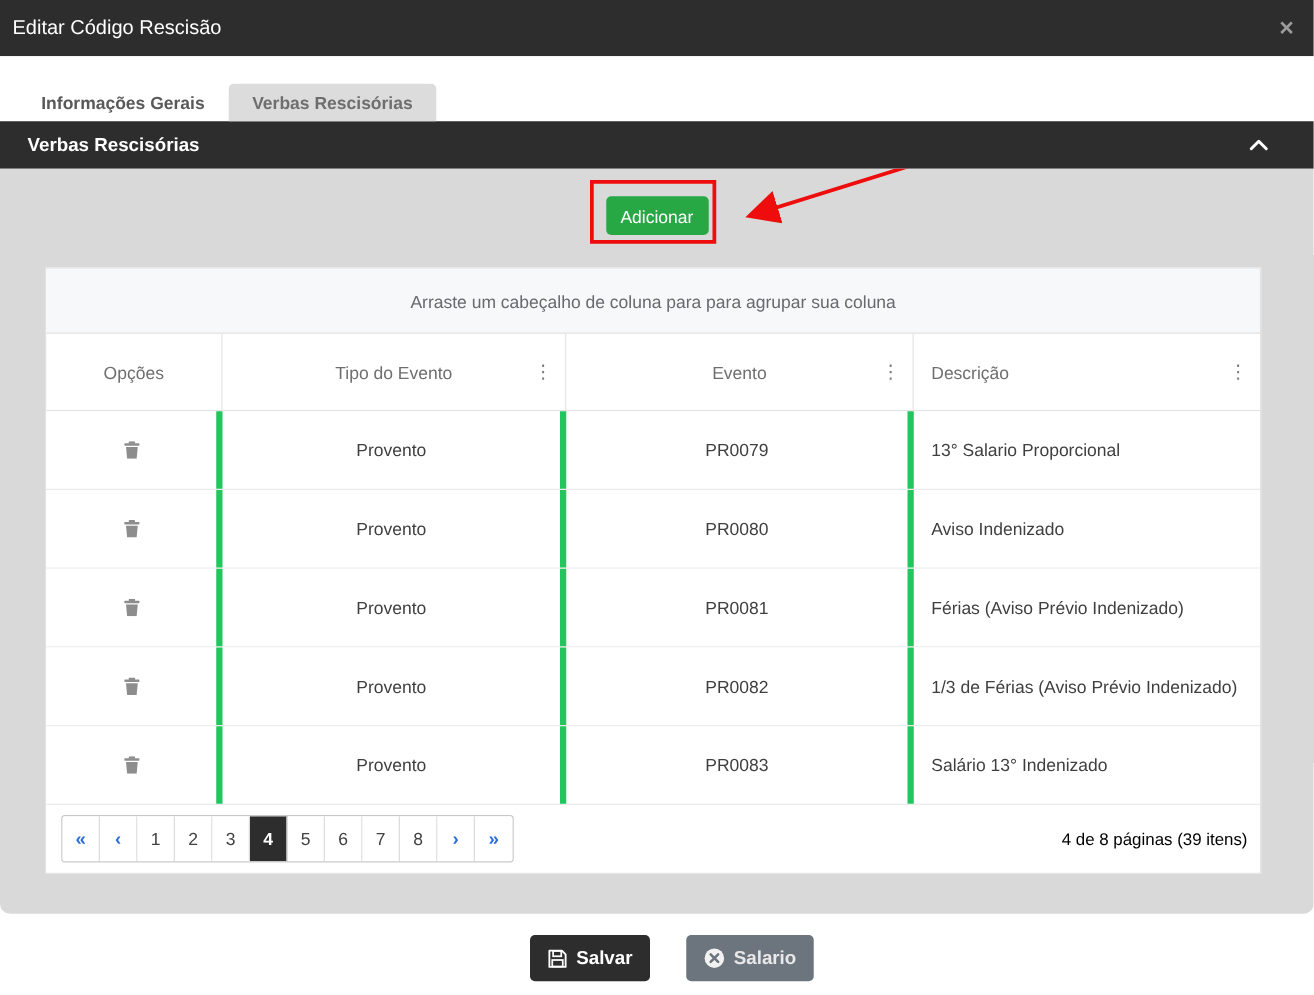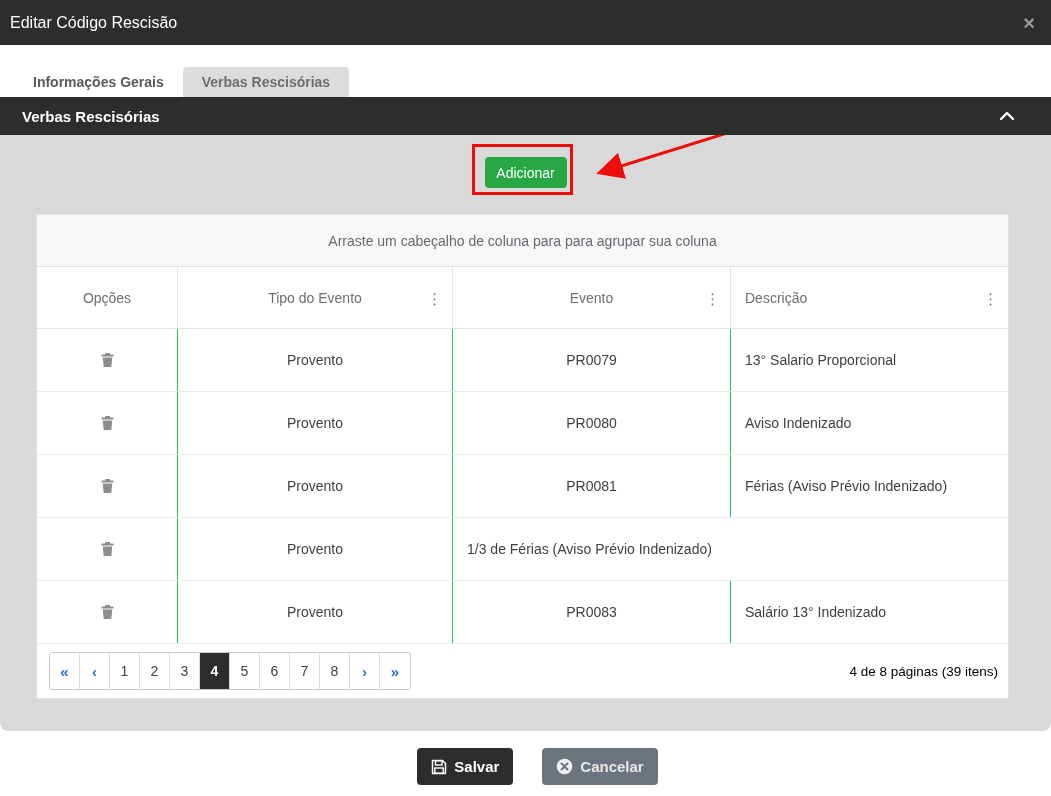--- a/index.html
+++ b/index.html
@@ -40,21 +40,21 @@
   .grid-header { display:flex; height:62px; border-bottom:1px solid #e2e2e2; }
   .hcell { position:relative; display:flex; align-items:center; justify-content:center;
     color:#6e6e6e; font-size:14px; border-right:1px solid #e6e6e6; }
   .hcell:last-child, .cell:last-child { border-right:none; }
   .hcell.left { justify-content:flex-start; padding-left:14px; }
   .dots { position:absolute; right:10px; top:50%; transform:translateY(-50%);
     color:#7a7a7a; font-size:15px; letter-spacing:0; cursor:pointer; line-height:13px; }
   .c0 { width:141px; } .c1 { width:275px; } .c2 { width:278px; } .c3 { flex:1; }
   .grow { display:flex; height:63px; border-bottom:1px solid #ebebeb; background:#fff; }
   .cell { display:flex; align-items:center; justify-content:center; font-size:14px;
-    color:#3f3f3f; border-right:1px solid #22c55e; }
+    color:#3f3f3f; border-right:5px solid #22c55e; }
   .cell.left { justify-content:flex-start; padding-left:14px; }
   .trash-btn { background:none; border:none; cursor:pointer; padding:2px; line-height:0; }
 
   
   .pager-row { height:54px; display:flex; align-items:center; justify-content:space-between;
     padding:0 10px 0 12px; background:#fff; }
   .pager { display:flex; border:1px solid #c9c9c9; border-radius:3px; overflow:hidden; height:38px; }
   .pcell { width:30px; display:flex; align-items:center; justify-content:center;
     font-size:14px; color:#404040; border-right:1px solid #dcdcdc; cursor:pointer; background:#fff; }
   .pcell:last-child { border-right:none; }
@@ -185,20 +185,21 @@
       <div class="cell c0">
         <button class="trash-btn">
           <svg width="13" height="14" viewBox="0 0 13 14">
               <rect x="4" y="0" width="5" height="2" rx="0.5" fill="#8d8d8d"></rect>
               <rect x="0.5" y="1.5" width="12" height="2" rx="0.5" fill="#8d8d8d"></rect>
               <path d="M1.8 4.5h9.4l-0.9 9.5H2.7z" fill="#8d8d8d"></path>
             </svg>
         </button>
       </div>
       <div class="cell c1">Provento</div>
+      <div class="cell c2">PR0082</div>
       <div class="cell c3 left">1/3 de Férias (Aviso Prévio Indenizado)</div>
     </div>
 
     <div class="grow">
       <div class="cell c0">
         <button class="trash-btn">
           <svg width="13" height="14" viewBox="0 0 13 14">
               <rect x="4" y="0" width="5" height="2" rx="0.5" fill="#8d8d8d"></rect>
               <rect x="0.5" y="1.5" width="12" height="2" rx="0.5" fill="#8d8d8d"></rect>
               <path d="M1.8 4.5h9.4l-0.9 9.5H2.7z" fill="#8d8d8d"></path>
@@ -238,15 +239,15 @@
       <rect x="4.5" y="1.8" width="6.5" height="4.2" fill="none" stroke="#ffffff" stroke-width="1.4"></rect>
       <rect x="3.8" y="9" width="8.4" height="5.2" fill="none" stroke="#ffffff" stroke-width="1.4"></rect>
     </svg>
     <span>Salvar</span>
   </button>
   <button class="btn btn-cancel">
     <svg width="17" height="17" viewBox="0 0 17 17">
       <circle cx="8.5" cy="8.5" r="7.8" fill="#f2f2f2"></circle>
       <path d="M5.5 5.5 L11.5 11.5 M11.5 5.5 L5.5 11.5" stroke="#6c757d" stroke-width="2" stroke-linecap="round"></path>
     </svg>
-    <span>Cancelar</span>
+    <span>Salario</span>
   </button>
 </div>
 
 </body></html>

